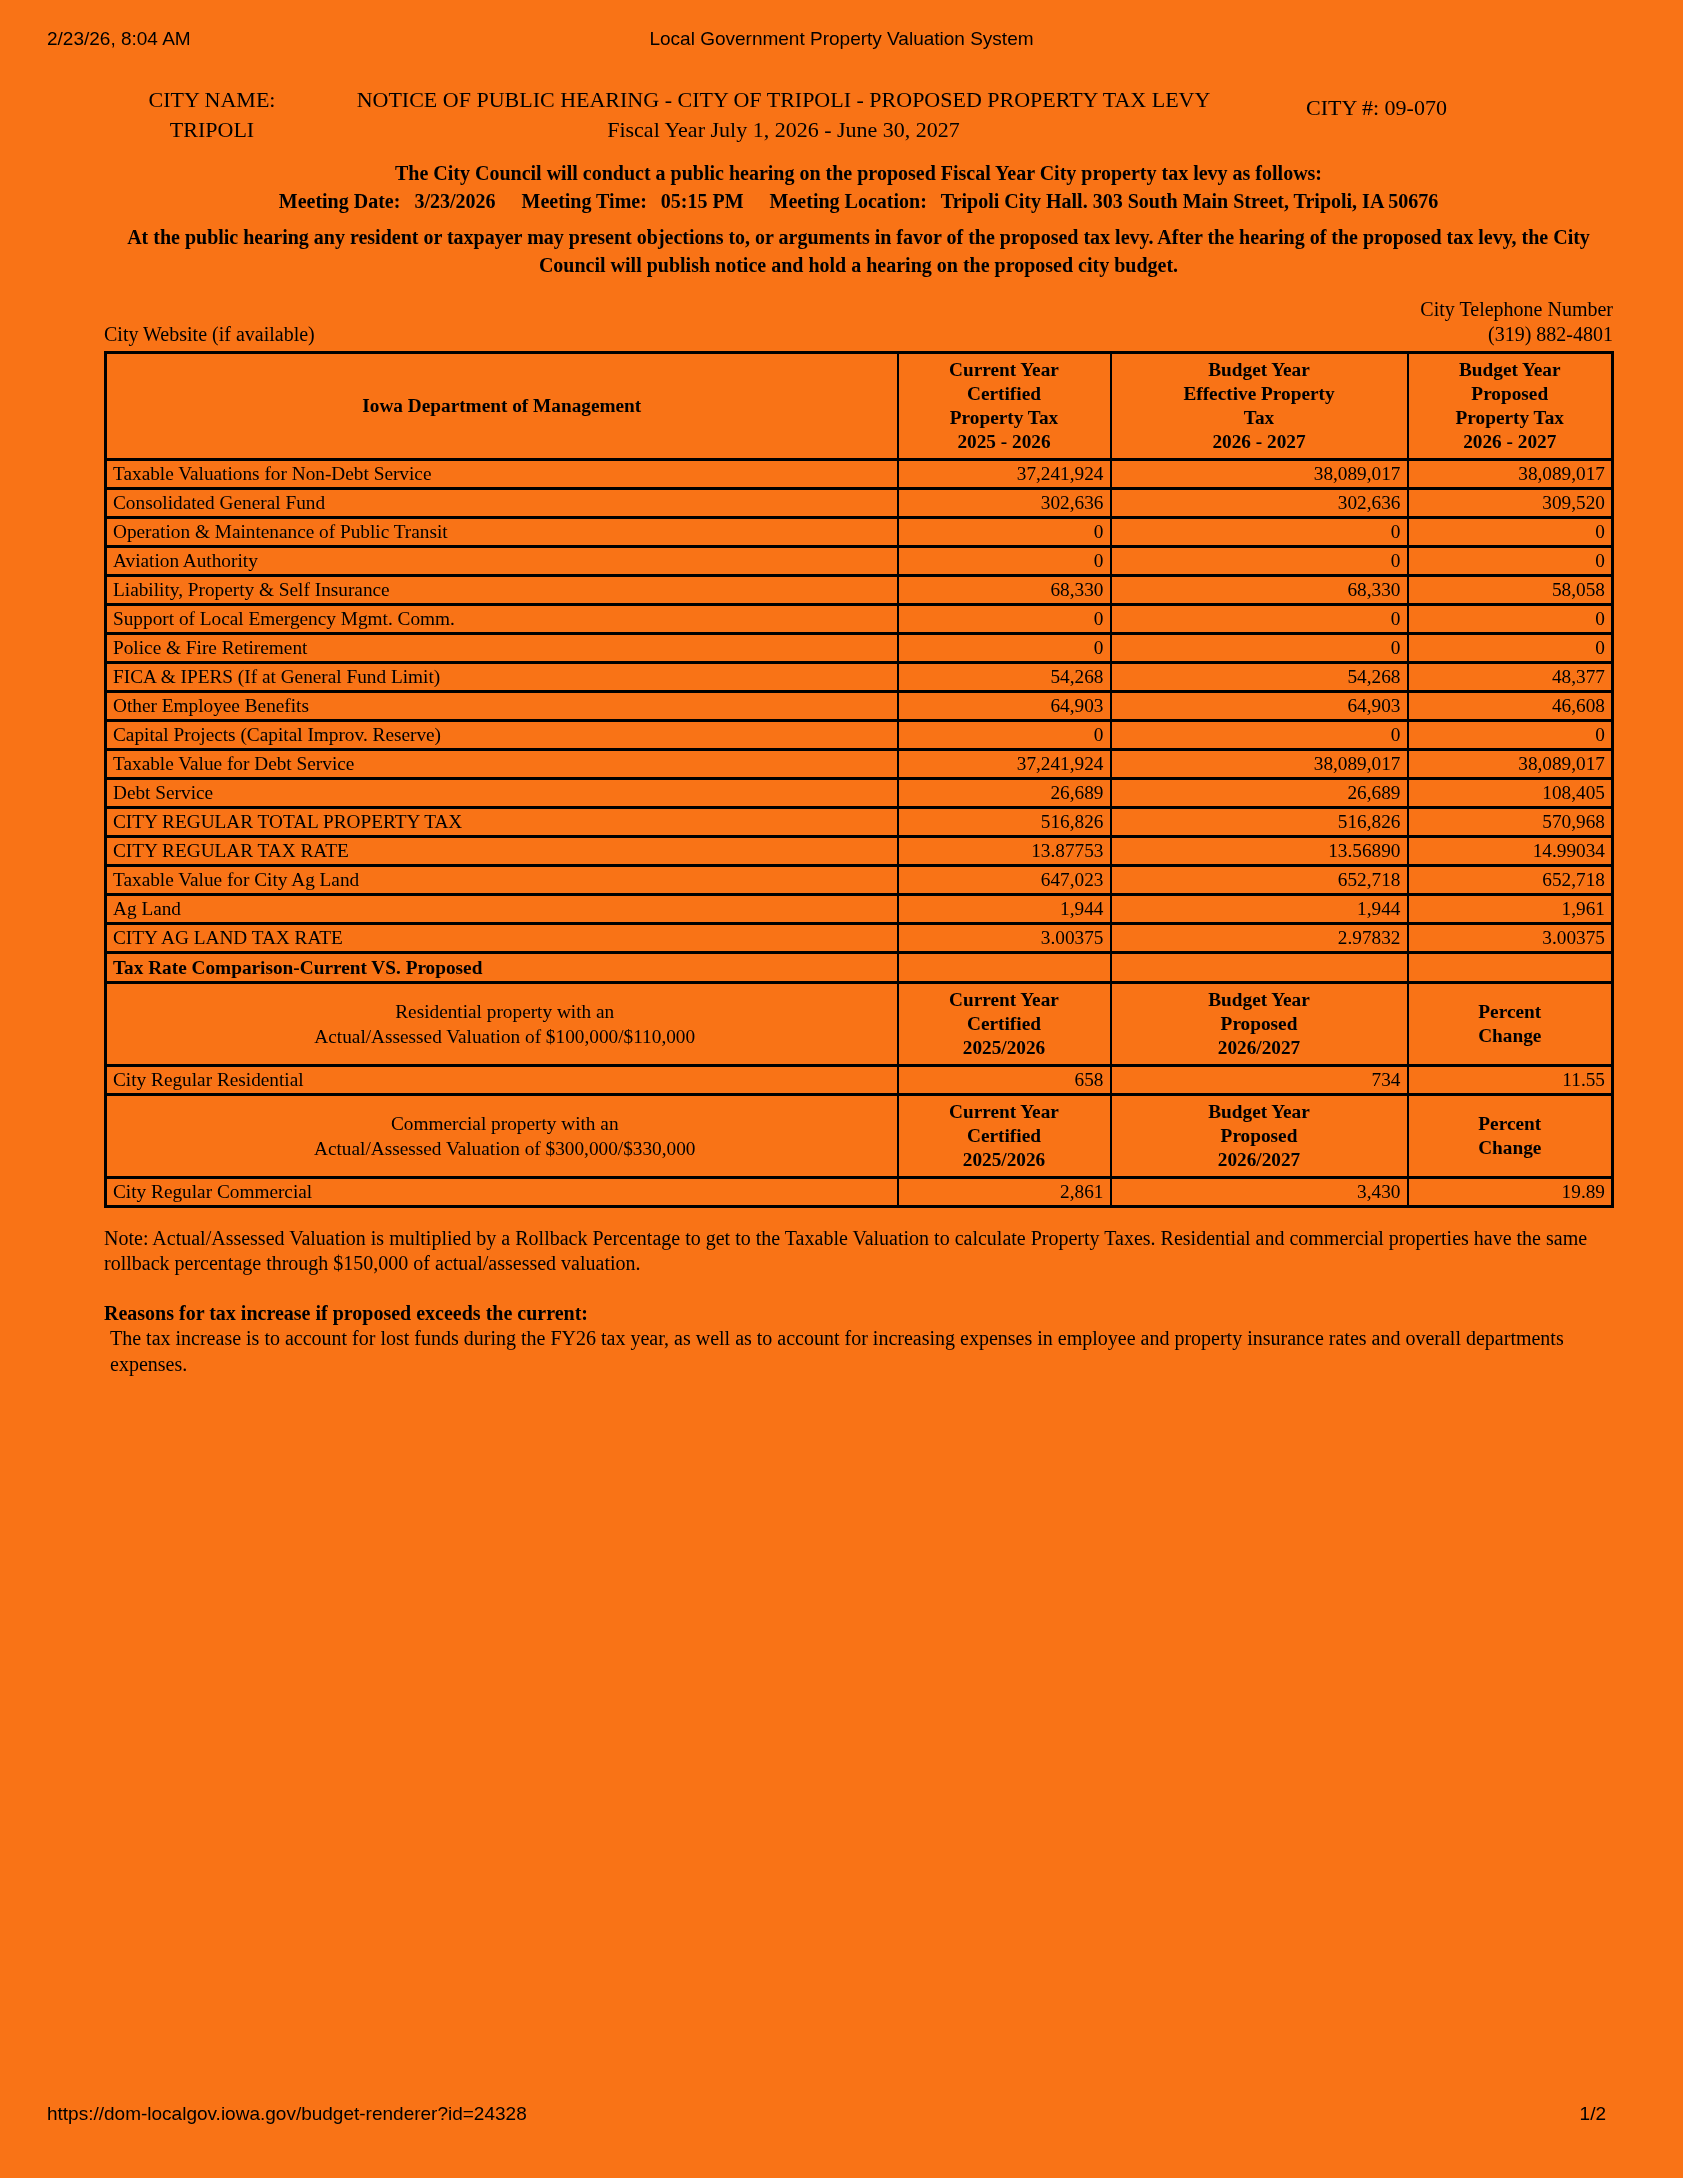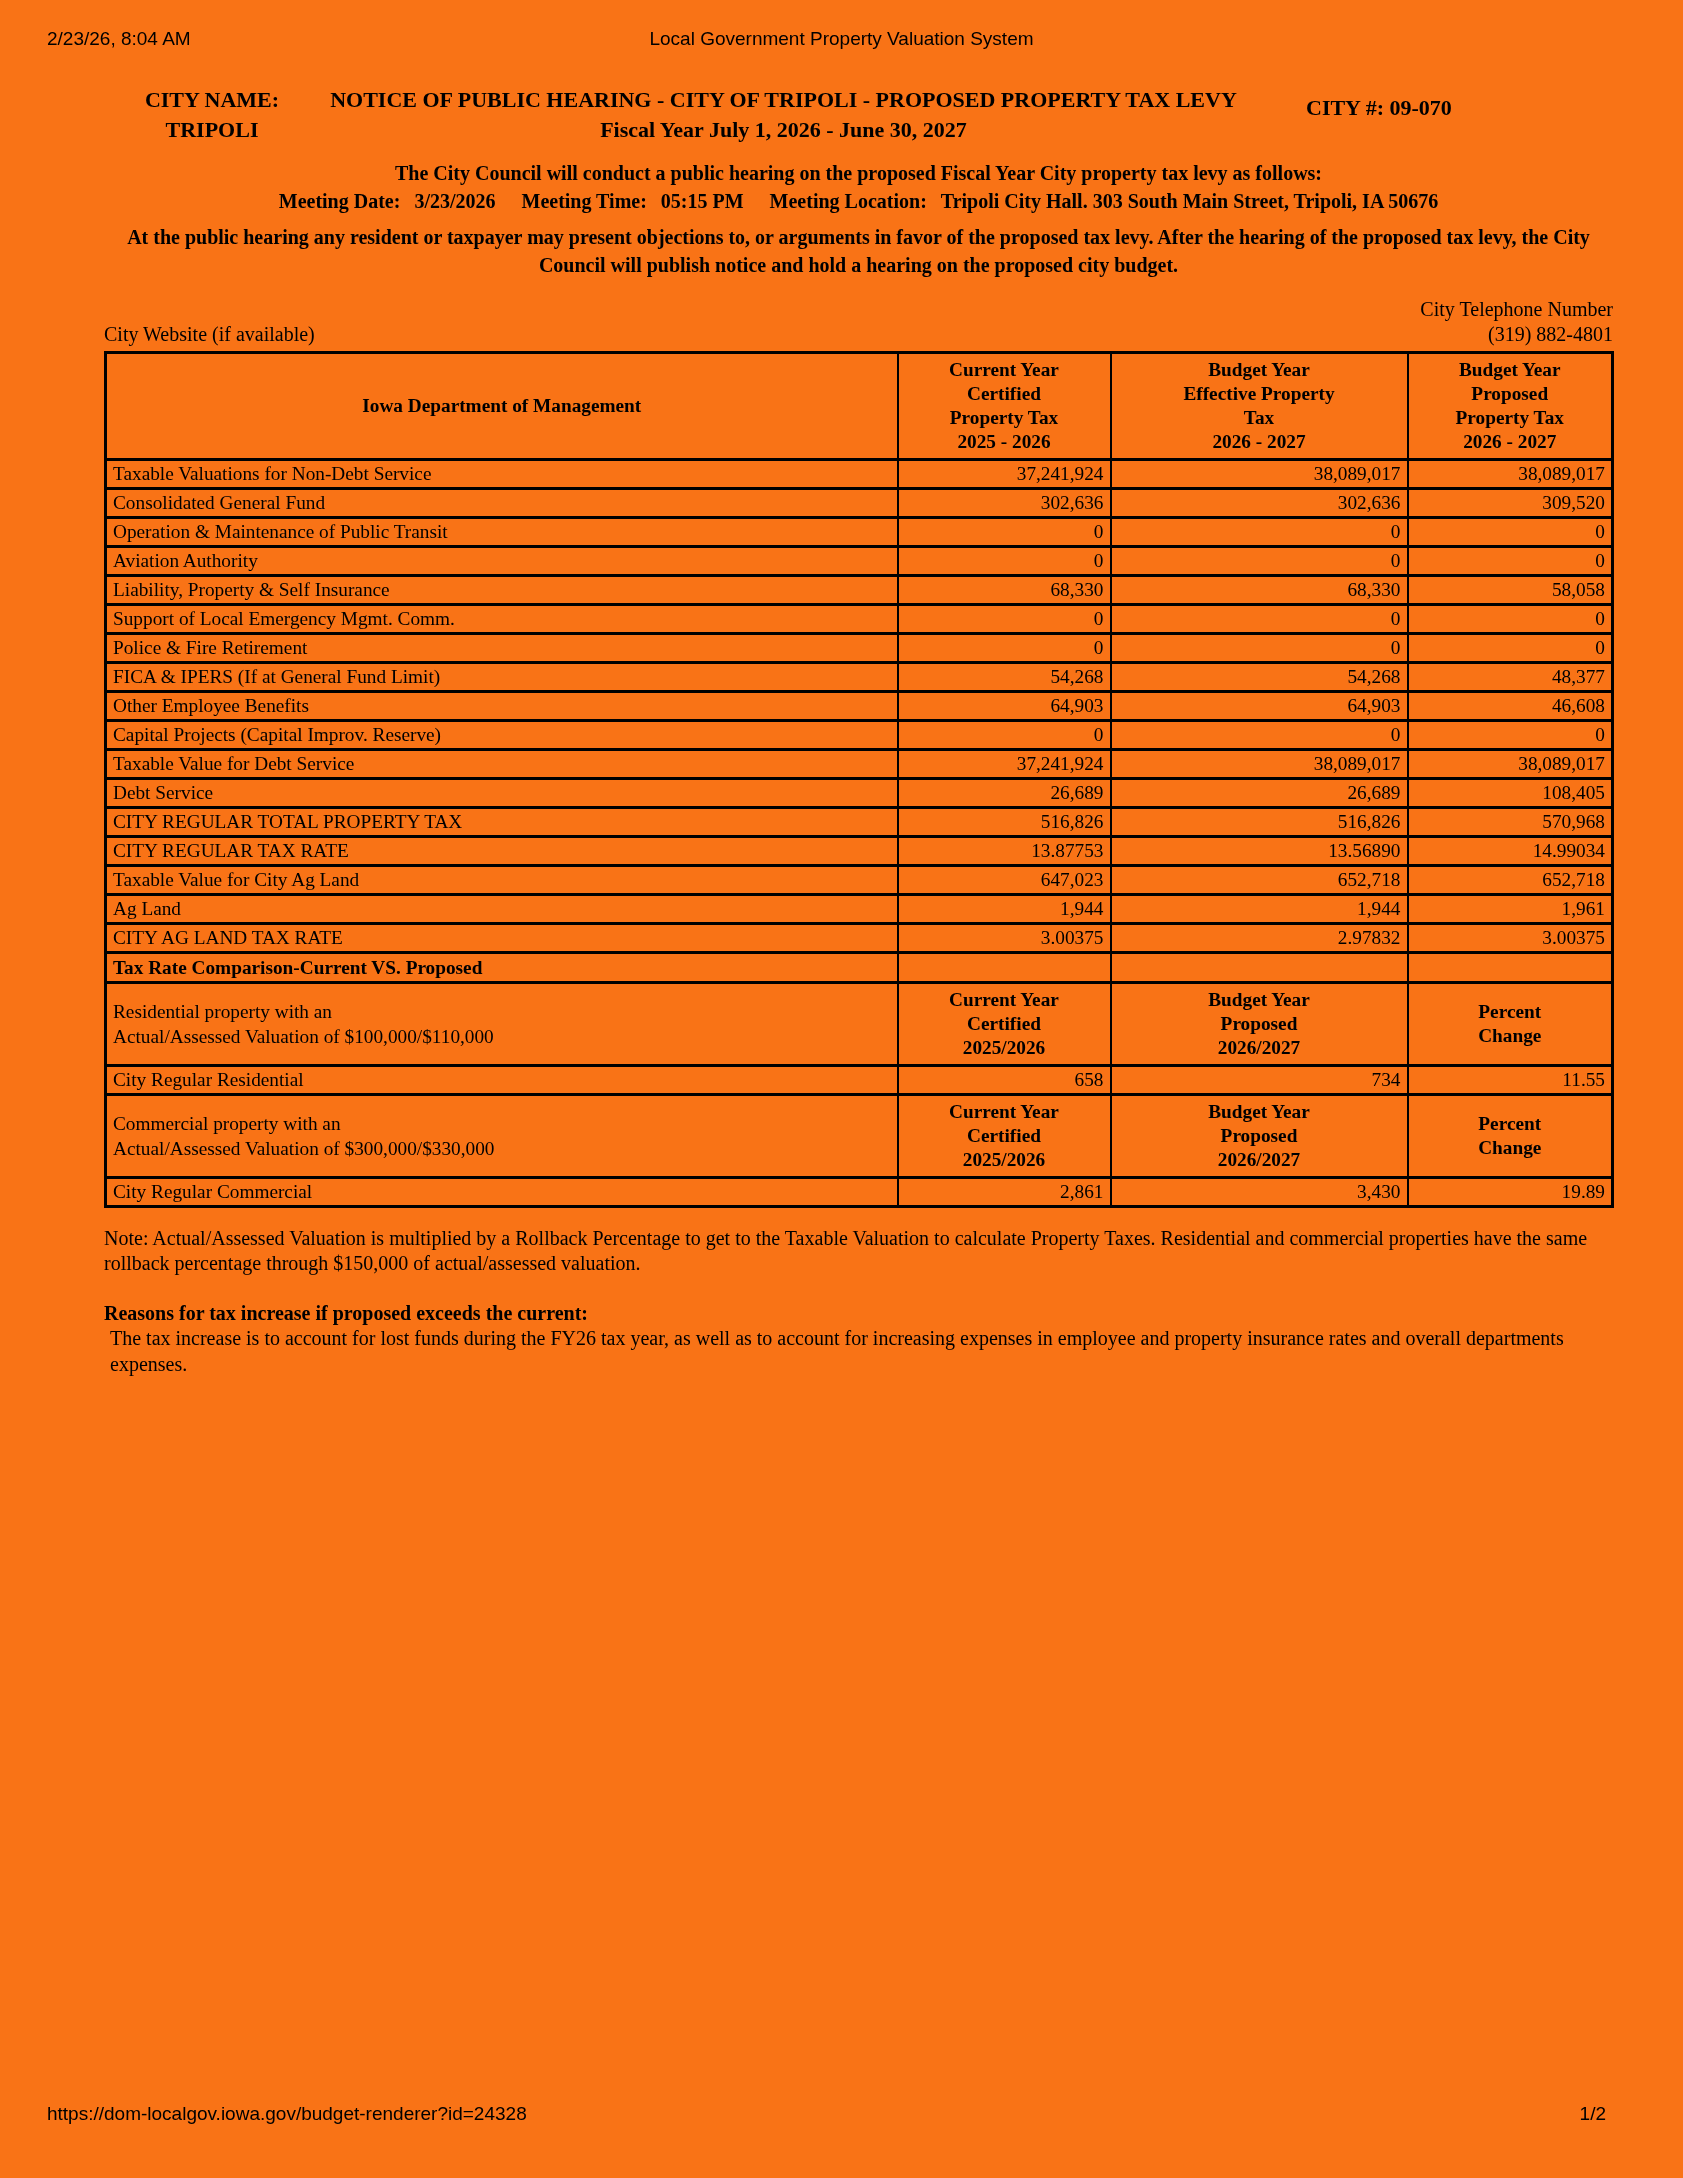--- a/index.html
+++ b/index.html
@@ -25,21 +25,21 @@
   .print-header { top: 28px; height: 24px; }
   .print-header .dt { position: absolute; left: 47px; top: 0; }
   .print-header .ttl { position: absolute; left: 0; width: 100%; text-align: center; top: 0; }
   .print-footer { bottom: 51px; height: 24px; }
   .print-footer .url { position: absolute; left: 47px; top: 0; }
   .print-footer .pg { position: absolute; right: 77px; top: 0; }
 
   .doc { position: absolute; left: 104px; top: 85px; width: 1509px; }
 
   
-  .title-row { display: flex; font-weight: bold; font-size: 22px; line-height: 30px; }
+  .title-row { display: flex; font-weight: normal; font-size: 22px; line-height: 30px; }
   .city-block { width: 216px; text-align: center; flex: 0 0 auto; }
   .notice-center { flex: 1 1 auto; text-align: center; }
   .city-num-block { width: 366px; flex: 0 0 auto; padding-top: 8px; padding-left: 59px; font-size: 22px; }
 
   
   .hearing { margin-top: 14px; font-weight: bold; font-size: 20px; text-align: center; line-height: 28px; }
   .meeting-line span.gap { display: inline-block; width: 26px; }
   .meeting-line .val-gap { display: inline-block; width: 14px; }
   .hearing-note { max-width: 1465px; margin: 8px auto; }
 
@@ -54,21 +54,21 @@
   col.c-label { width: 792px; }
   col.c-current { width: 213px; }
   col.c-effective { width: 297px; }
   col.c-proposed { width: 205px; }
   td.lbl { text-align: left; padding: 2px 4px 2px 6px; height: 28px; }
   td.num { text-align: right; padding: 2px 6px 2px 4px; height: 28px; }
   td.th { font-weight: bold; text-align: center; white-space: pre-line; line-height: 24px; padding: 4px 2px; }
   td.th-main { font-weight: bold; text-align: center; }
   tr.hdr td { height: 97px; }
   tr.subhdr td { height: 75px; }
-  td.sublbl { white-space: pre-line; font-weight: normal; text-align: left; padding-left: 6px; line-height: 25px; margin-left: 34px; }
+  td.sublbl { white-space: pre-line; font-weight: normal; text-align: center; padding-left: 6px; line-height: 25px; margin-left: 34px; }
   td.cmp-title { font-weight: bold; padding-left: 6px; height: 30px; }
 
   
   .note { margin-top: 18px; font-size: 20px; line-height: 25px; }
   .reasons-title { margin-top: 26px; font-weight: bold; font-size: 20px; }
   .reasons-body { font-size: 20px; line-height: 26px; padding-left: 6px; max-width: 1495px; }
 </style>
 </head>
 <body>
 

